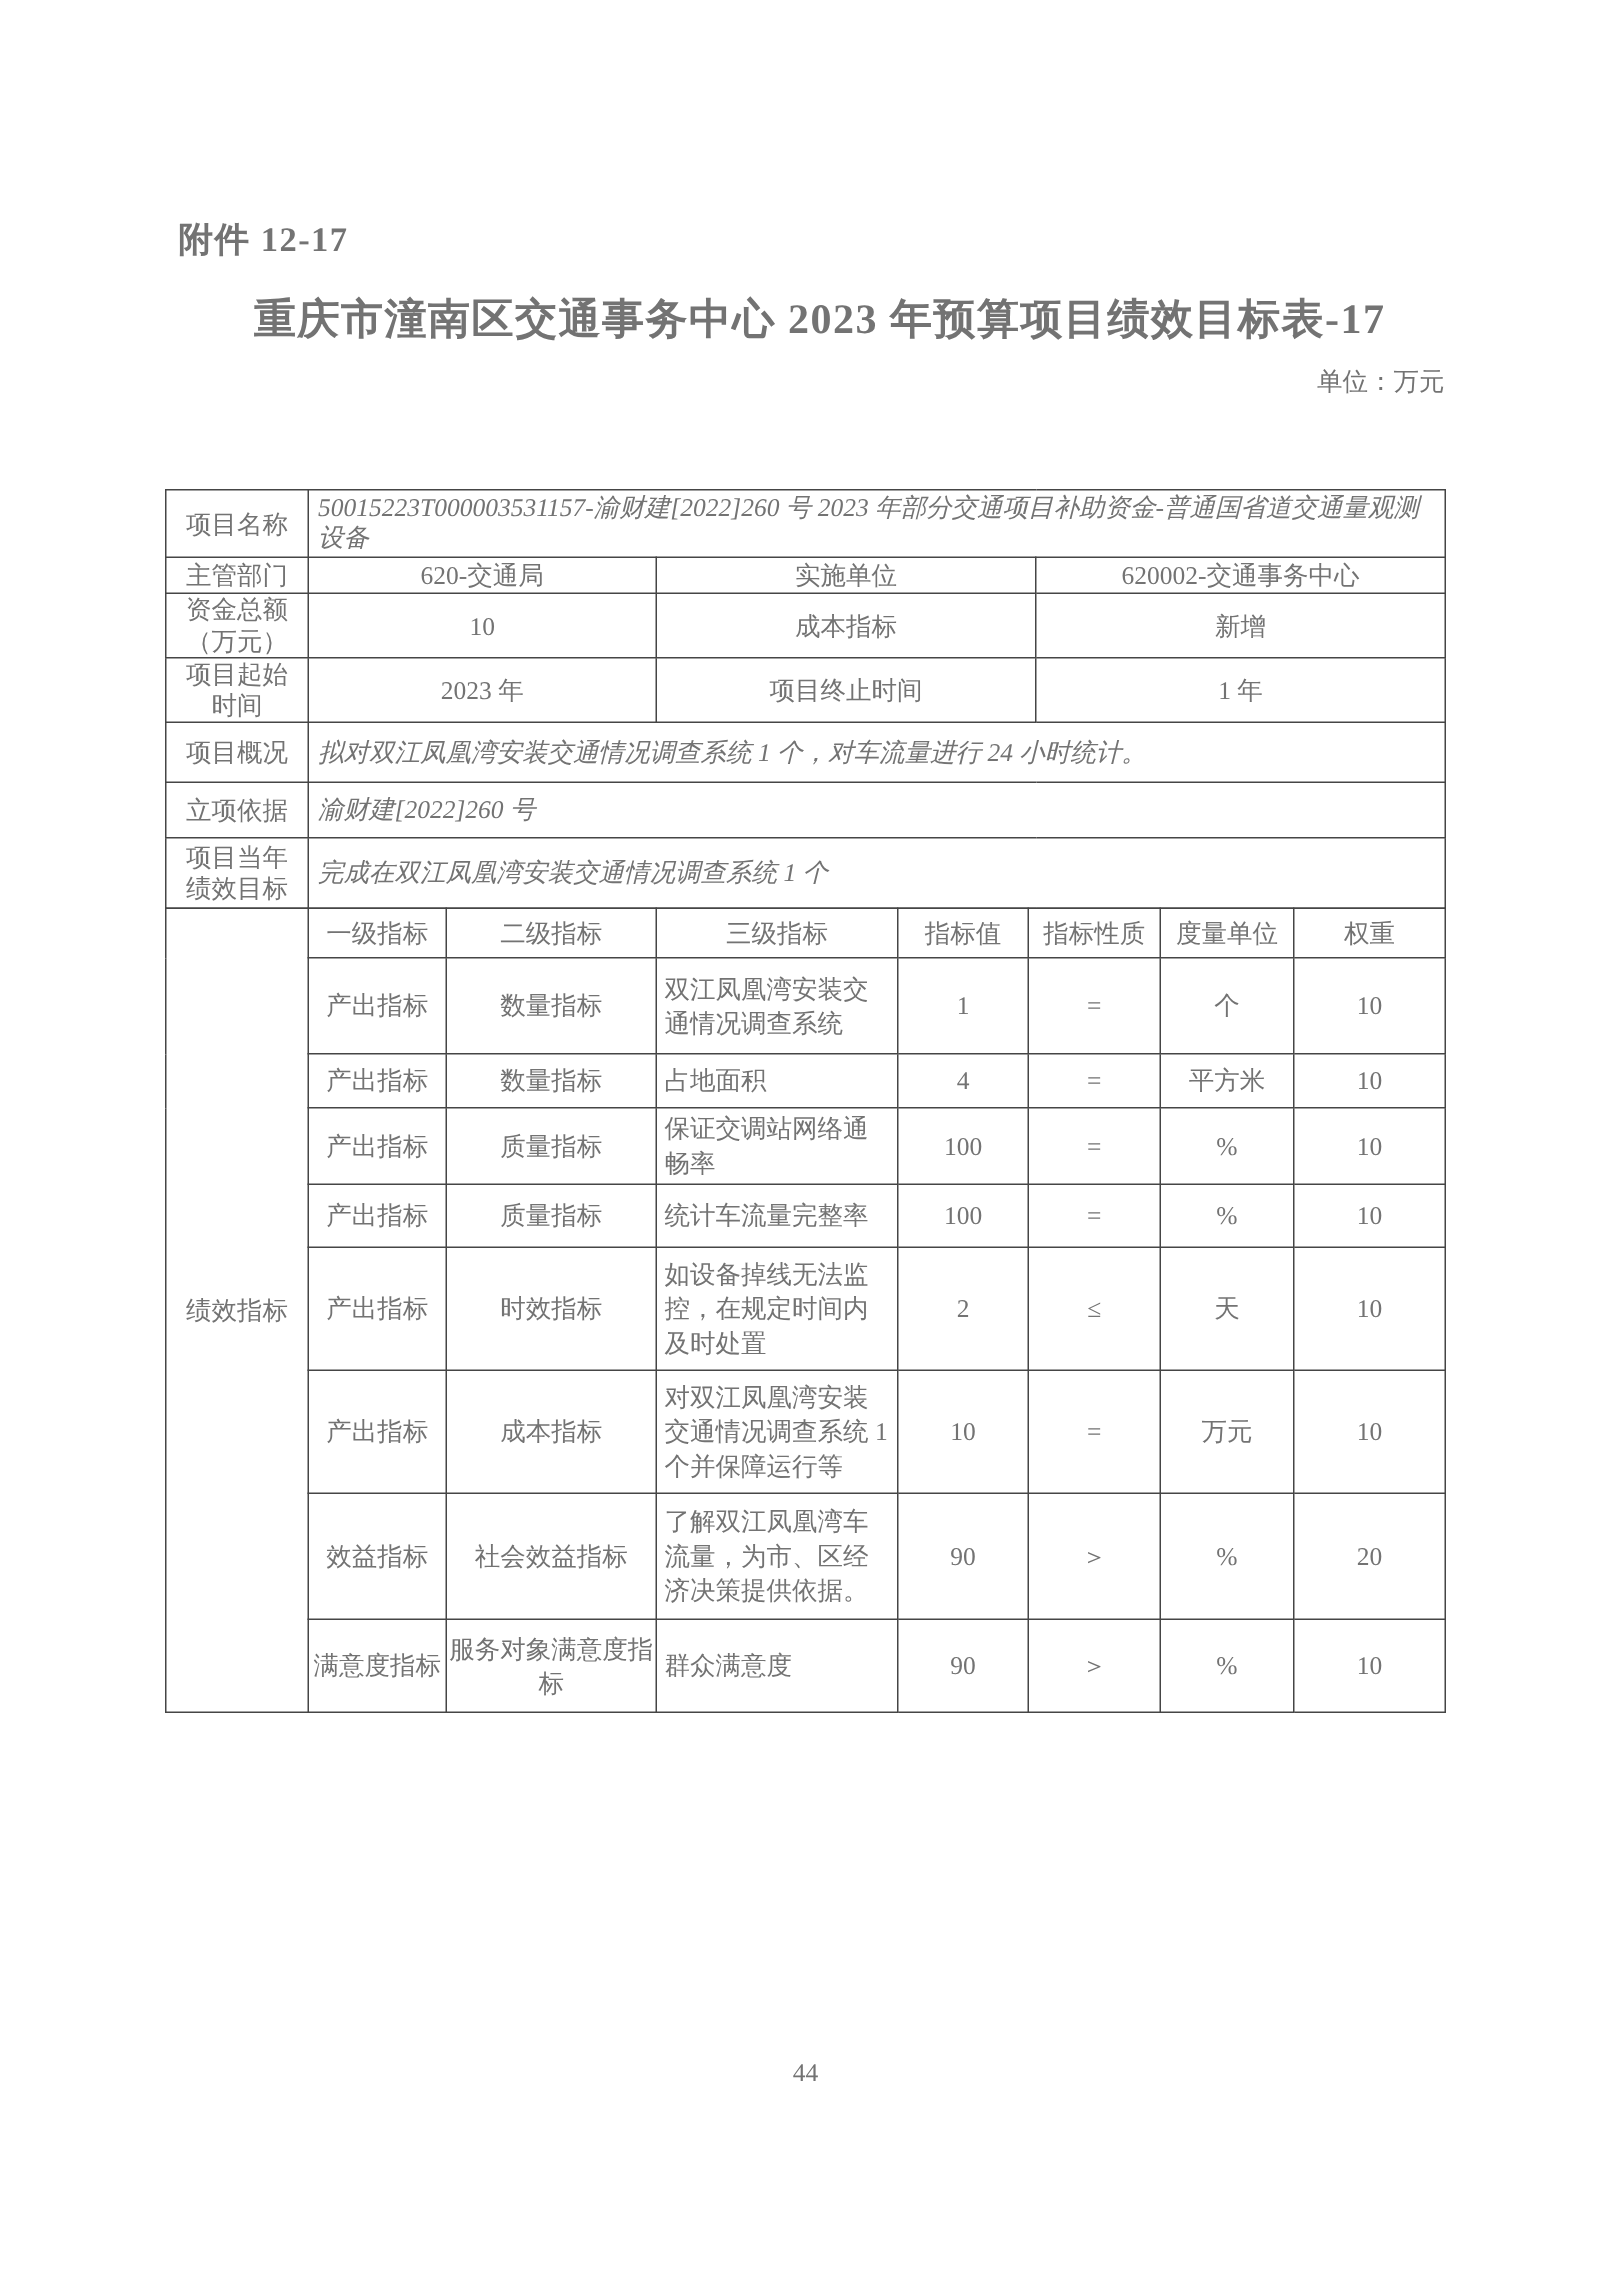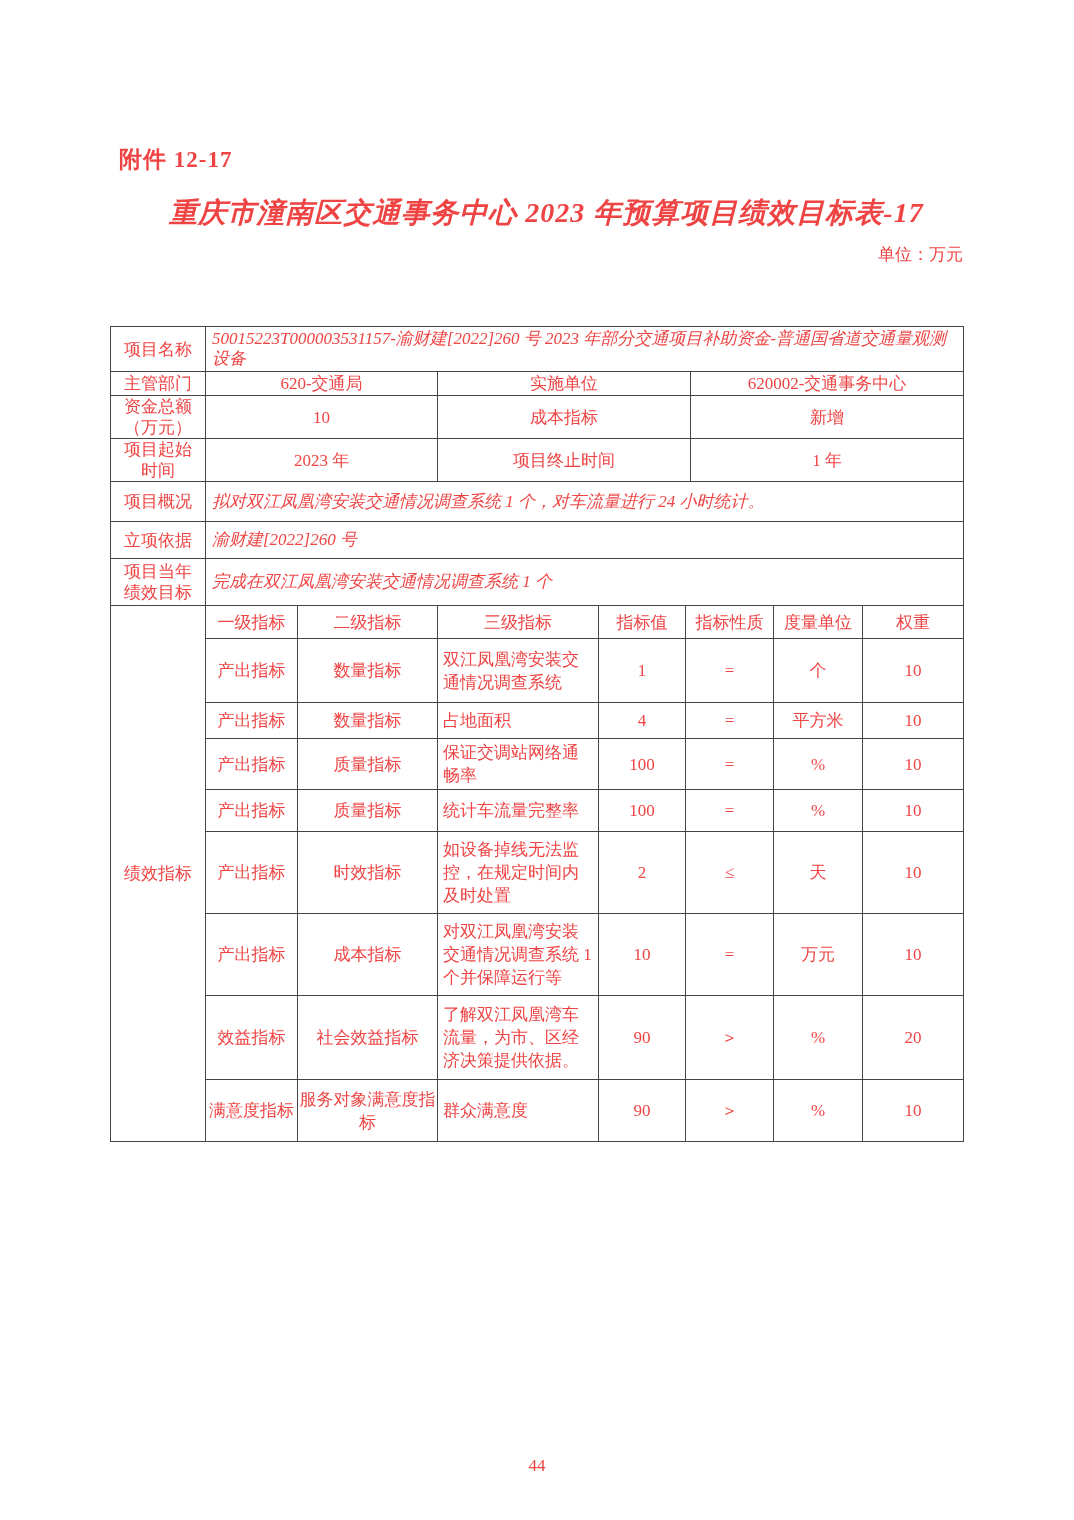--- a/index.html
+++ b/index.html
@@ -1,51 +1,51 @@
 <!DOCTYPE html>
 <html><head>
 <meta charset="utf-8">
 <style>
   html,body { margin:0; padding:0; background:#ffffff; }
   .page {
     position:relative;
     width:1074px; height:1520px;
     background:#ffffff;
     font-family:"Liberation Serif","DejaVu Serif",serif;
-    color:#ef4444;
+    color:#737373;
     overflow:hidden;
   }
   .attachment {
     position:absolute; left:119px; top:144px;
     font-size:23px; font-weight:bold; letter-spacing:1px;
   }
   .doc-title {
     position:absolute; left:120px; top:194px; width:853px;
     text-align:center; font-size:28px; font-weight:bold;
-    letter-spacing:1px; white-space:nowrap;font-style:italic;
+    letter-spacing:1px; white-space:nowrap;
   }
   .unit-note {
     position:absolute; right:111px; top:243px;
     font-size:17px;
   }
   .tablewrap { position:absolute; left:110px; top:282px; width:853px; }
   table { border-collapse:collapse; table-layout:fixed; width:853px;margin-top:44px; }
   table.bottom { margin-top:-1px; }
   td {
     border:1px solid #454545;
     font-size:17px; line-height:23px;
     text-align:center; vertical-align:middle;
     padding:0; overflow:hidden;
     word-break:break-all;
   }
   td.lab { white-space:pre-line; line-height:21px; }
   td.left { text-align:left; padding:2px 1px 2px 6px; line-height:20px;font-style:italic; }
   td.t3 { text-align:left; padding:2px 3px 2px 5px; }
   .footer {
-    position:absolute; left:0; top:1456px; width:1074px;
+    position:absolute; left:0; top:1372px; width:1074px;
     text-align:center; font-size:17px;
   }
 </style>
 </head>
 <body>
 
 <div class="page">
 
   <div class="attachment">附件 12-17</div>
   <div class="doc-title">重庆市潼南区交通事务中心 2023 年预算项目绩效目标表-17</div>

